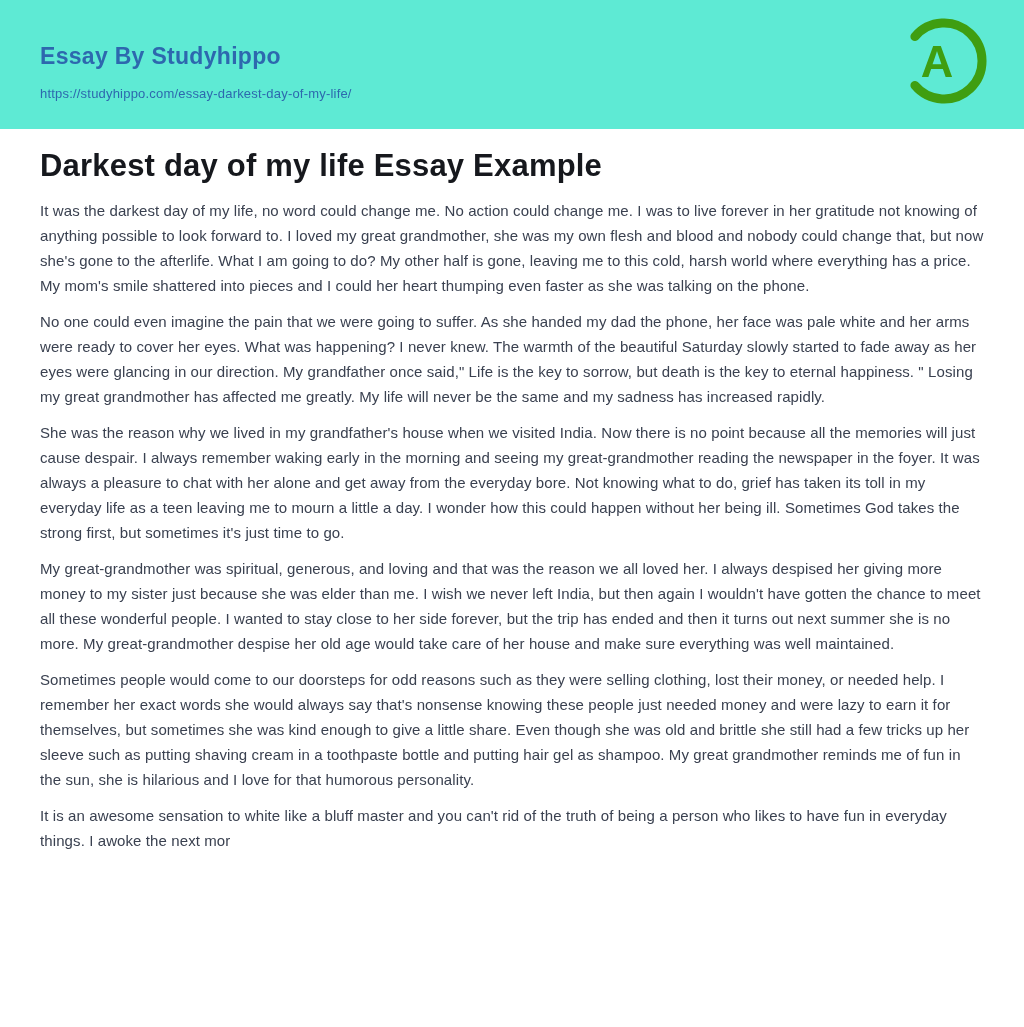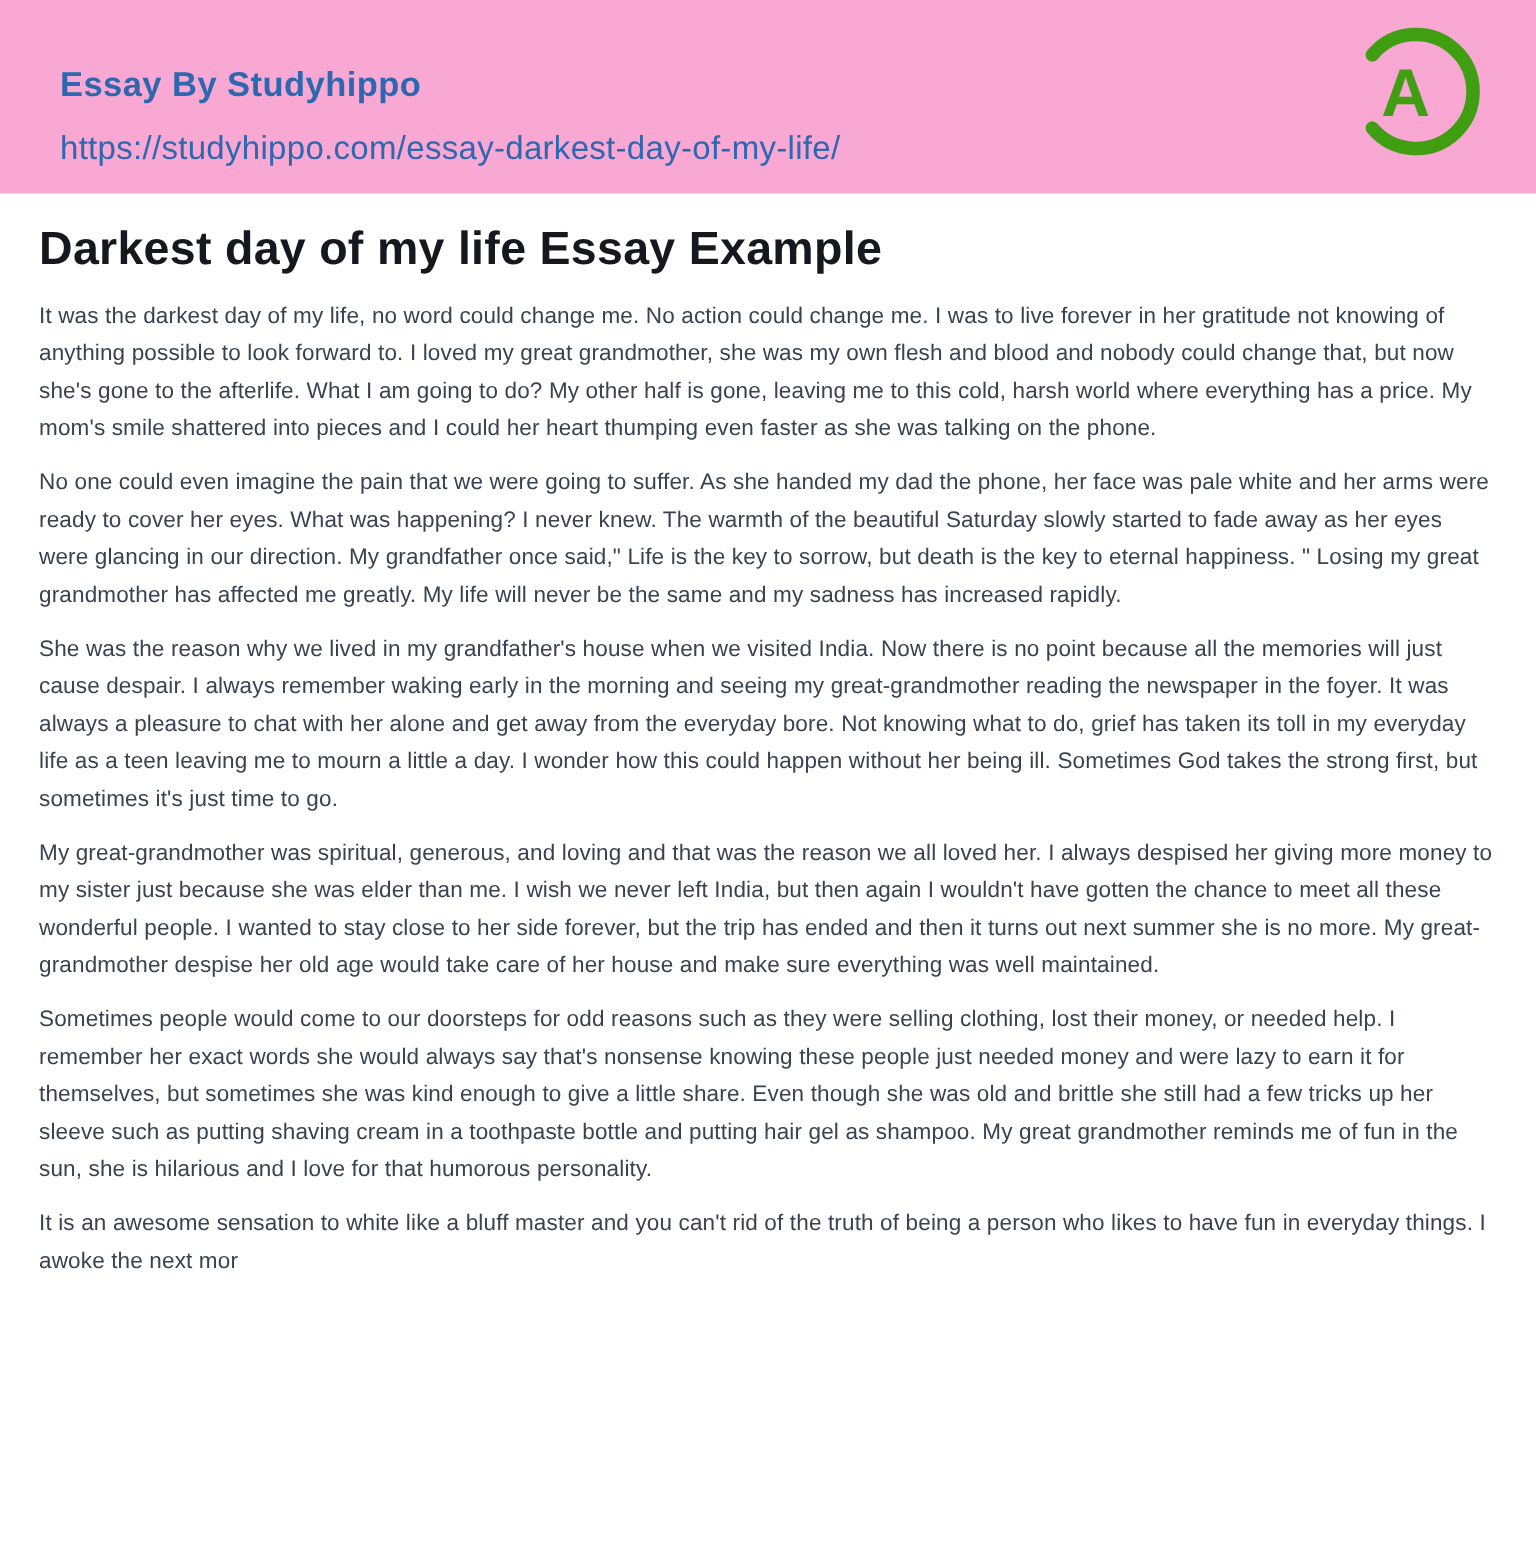--- a/index.html
+++ b/index.html
@@ -7,35 +7,35 @@
     width: 1024px;
     height: 1027px;
     background: #ffffff;
     font-family: "Liberation Sans", sans-serif;
     overflow: hidden;
   }
   .page-header {
     position: relative;
     width: 100%;
     height: 129px;
-    background: #f9a8d4;
+    background: #5eead4;
     padding: 43px 0 0 40px;
   }
   .site-title {
     color: #2d68ae;
     font-size: 23px;
     font-weight: 700;
     letter-spacing: 0.3px;
     line-height: 26px;
   }
   .site-url {
     display: inline-block;
     margin-top: 17px;
     color: #2d68ae;
-    font-size: 22px;
+    font-size: 13px;
     font-weight: 400;
     text-decoration: none;
     letter-spacing: 0.2px;
   }
   .dotted-separator {
     position: absolute;
     top: 76px;
     left: 272px;
     right: 120px;
     border-top: 2px dotted #dcе0e7;
@@ -43,21 +43,21 @@
     height: 0;
   }
   .logo {
     position: absolute;
     top: 17px;
     right: 36px;
     width: 88px;
     height: 88px;
   }
   .content {
-    padding: 0 26px;
+    padding: 0 40px;
   }
   .article-title {
     margin-top: 17px;
     margin-bottom: 12px;
     font-size: 31px;
     font-weight: 700;
     letter-spacing: 0.2px;
     line-height: 40px;
     color: #16181d;
   }

